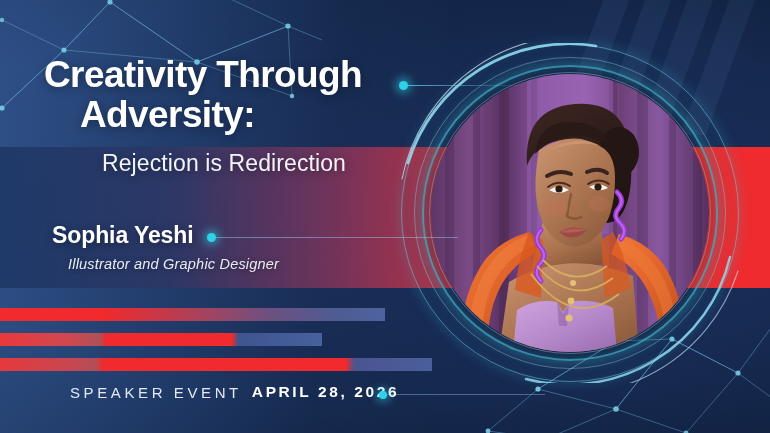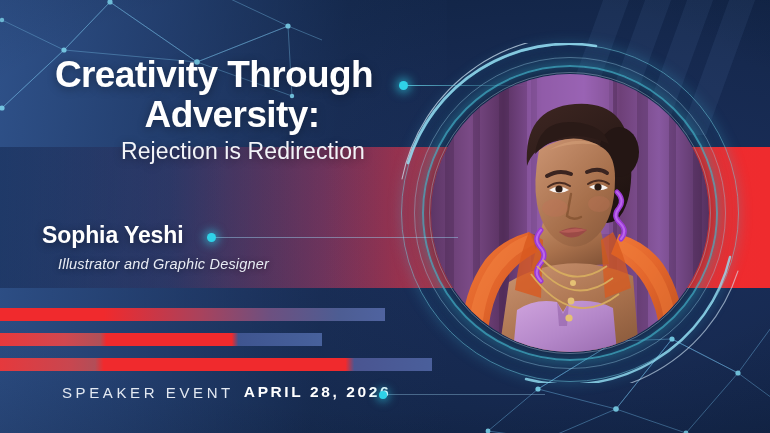--- a/index.html
+++ b/index.html
@@ -50,35 +50,35 @@
       rgba(205,48,62,.92) 62%,
       #ee2c30 78%, #ef2b2e 100%);
   }
   .band-dark-over{
     
     position:absolute;left:0;top:147px;width:100%;height:141px;
     background:linear-gradient(90deg, rgba(20,40,80,.55) 0%, rgba(20,40,80,.12) 30%, rgba(0,0,0,0) 55%);
   }
 
   
-  .title-wrap{position:absolute;left:14px;top:55px;width:400px;z-index:6;text-align:center;}
+  .title-wrap{position:absolute;left:44px;top:55px;width:400px;z-index:6;}
   .title{
     color:#fff;font-weight:700;font-size:37px;line-height:1.07;
     letter-spacing:-.6px;margin:0;
     text-shadow:0 2px 10px rgba(0,0,0,.35);
   }
   .title .l2{display:block;margin-left:36px;}
   .subtitle{
-    margin:4px 0 0 0;color:#f2f4f8;font-weight:400;font-size:23px;
+    margin:16px 0 0 0;color:#f2f4f8;font-weight:400;font-size:23px;
     letter-spacing:.1px;text-shadow:0 2px 8px rgba(0,0,0,.4);
     padding-left:58px;
   }
 
   
-  .speaker{position:absolute;left:42px;top:222px;z-index:6;}
+  .speaker{position:absolute;left:52px;top:222px;z-index:6;}
   .speaker-name{
     color:#fff;font-size:23px;font-weight:700;letter-spacing:-.1px;margin:0;
     text-shadow:0 2px 8px rgba(0,0,0,.4);
   }
   .speaker-role{
     color:#e8ecf4;font-size:14.5px;font-style:italic;font-weight:400;
     margin:7px 0 16px 16px;letter-spacing:.2px;text-shadow:0 1px 6px rgba(0,0,0,.4);
   }
   .lead-line{
     position:absolute;left:213px;top:237px;width:245px;height:1px;
@@ -90,21 +90,21 @@
   }
 
   
   .bars{position:absolute;left:0;top:308px;width:460px;z-index:5;}
   .bar{height:13px;margin-bottom:12px;}
   .bar-1{width:385px;background:linear-gradient(90deg,#f02a2d 0%,#f02a2d 27%,#a9425c 52%,#6d5080 70%,#4d5d93 88%,#4f63a0 100%);}
   .bar-2{width:322px;background:linear-gradient(90deg,#e8393c 0%,#d2474f 20%,#b05058 31%,#f02a2d 33%,#f02a2d 72%,#3f5590 74%,#47619c 100%);}
   .bar-3{width:432px;background:linear-gradient(90deg,#e5393d 0%,#c9464f 16%,#b24e58 22%,#f02a2d 24%,#f02a2d 80%,#4a5591 82%,#4a5f9b 100%);}
 
   
-  .footer{position:absolute;left:62px;bottom:32px;z-index:6;display:flex;align-items:center;gap:10px;}
+  .footer{position:absolute;left:70px;bottom:32px;z-index:6;display:flex;align-items:center;gap:10px;}
   .footer-label{
     color:#e3e9f2;font-size:15px;letter-spacing:3.6px;font-weight:400;
   }
   .footer-date{
     color:#ffffff;font-size:15.5px;letter-spacing:2.6px;font-weight:700;
   }
   .footer-line{
     position:absolute;left:385px;bottom:38px;width:160px;height:1px;
     background:rgba(150,200,230,.4);z-index:5;
   }

